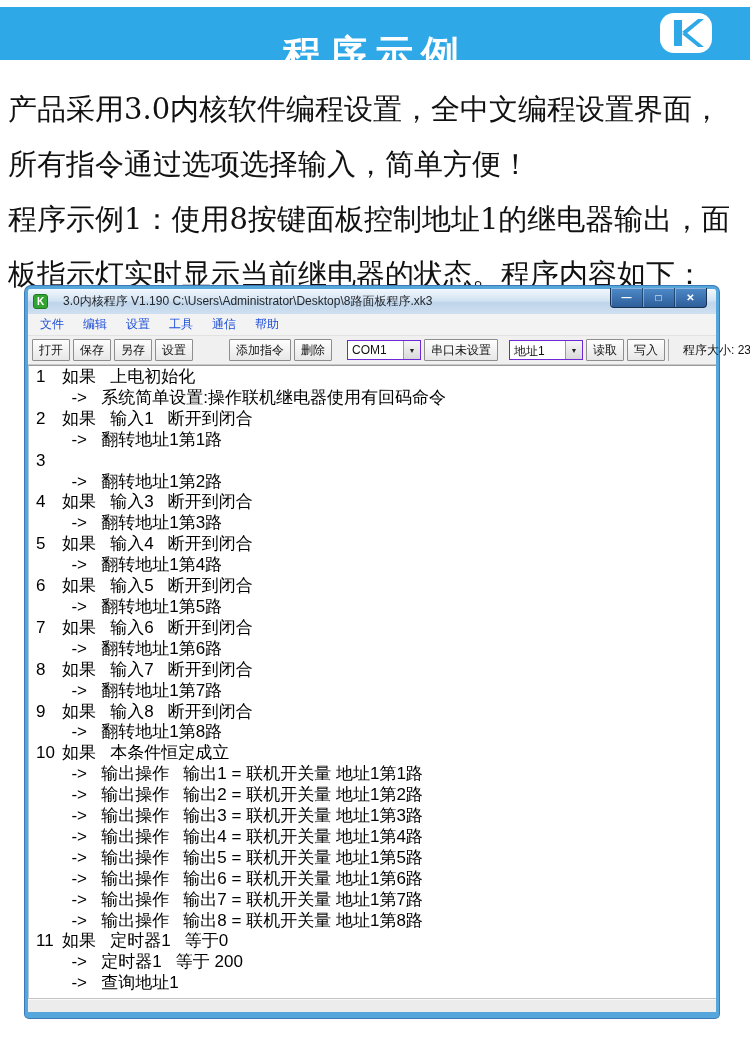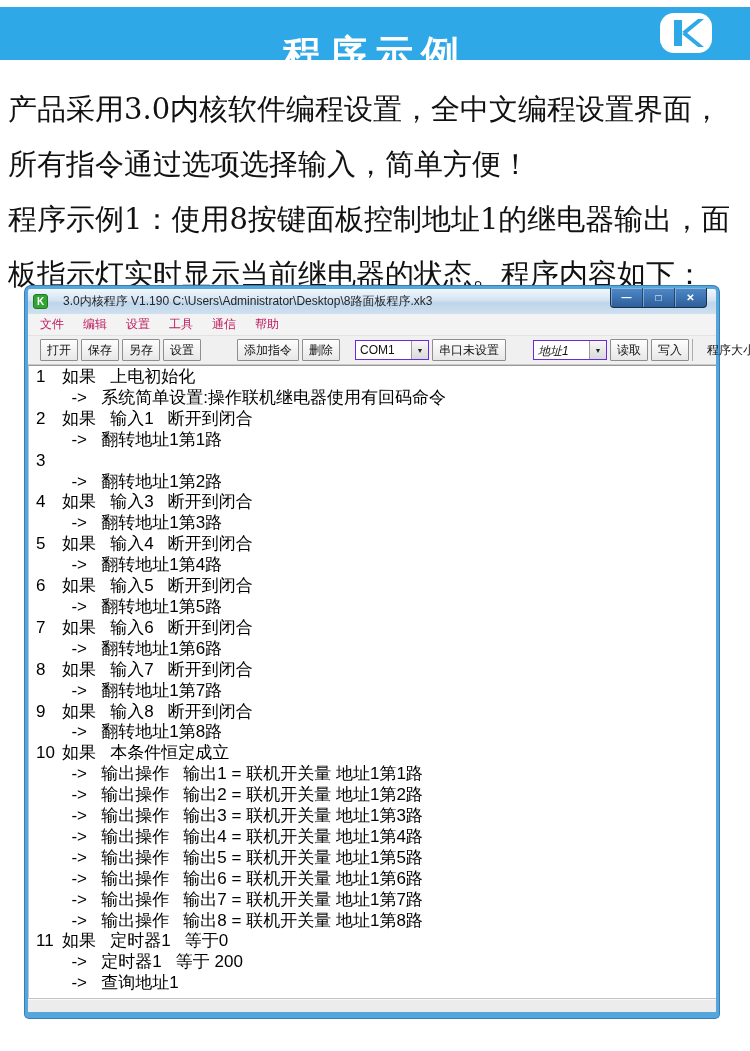--- a/index.html
+++ b/index.html
@@ -52,24 +52,24 @@
   .wc-btn{
     width:31px;height:100%;display:flex;align-items:center;justify-content:center;
     color:#ffffff;font-size:10px;font-weight:bold;border-right:1px solid rgba(15,40,70,.6);
     box-shadow:inset 1px 1px 0 rgba(255,255,255,.35);cursor:default;
   }
   .wc-btn:last-child{border-right:none;}
   .menubar{
     height:21px;flex:none;background:#F3F3F3;display:flex;align-items:center;
     padding-left:9px;border-bottom:1px solid #E2E2E2;
   }
-  .menu-item{font-size:12px;color:#be185d;margin-right:13px;padding:1px 3px;}
+  .menu-item{font-size:12px;color:#1d4ed8;margin-right:13px;padding:1px 3px;}
   .toolbar{
     height:28px;flex:none;background:#F0F0F0;display:flex;align-items:center;
-    padding:0 12px;border-bottom:1px solid #C9C9C9;gap:3px;
+    padding:0 4px;border-bottom:1px solid #C9C9C9;gap:3px;
   }
   .tbtn{
     height:22px;padding:0 6px;font-size:12px;color:#111;
     background:linear-gradient(#FEFEFE,#E7E7E7);border:1px solid #8E8E8E;border-radius:1px;
     font-family:"Liberation Sans",sans-serif;white-space:nowrap;
   }
   .combo{
     height:20px;width:74px;box-sizing:border-box;background:#fff;border:1px solid #6d28d9;
     display:flex;align-items:stretch;flex:none;
   }
@@ -136,21 +136,21 @@
       <button class="tbtn">保存</button>
       <button class="tbtn">另存</button>
       <button class="tbtn">设置</button>
       <button class="tbtn" style="margin-left: 33px;">添加指令</button>
       <button class="tbtn">删除</button>
       <div class="combo" style="margin-left: 12px;">
         <span class="combo-text">COM1</span>
         <span class="combo-arrow">▼</span>
       </div>
       <button class="tbtn">串口未设置</button>
-      <div class="combo" style="margin-left: 24px; font-style: italic;">
+      <div class="combo" style="margin-left: 8px;">
         <span class="combo-text">地址1</span>
         <span class="combo-arrow">▼</span>
       </div>
       <button class="tbtn">读取</button>
       <button class="tbtn">写入</button>
       <div class="tlabel">程序大小: 230 字节</div>
     </div>
   <div class="program">
       <div class="pline"><span class="pnum">1</span><span class="ptext">如果   上电初始化</span></div>
       <div class="pline"><span class="pnum"></span><span class="ptext">  -&gt;   系统简单设置:操作联机继电器使用有回码命令</span></div>

